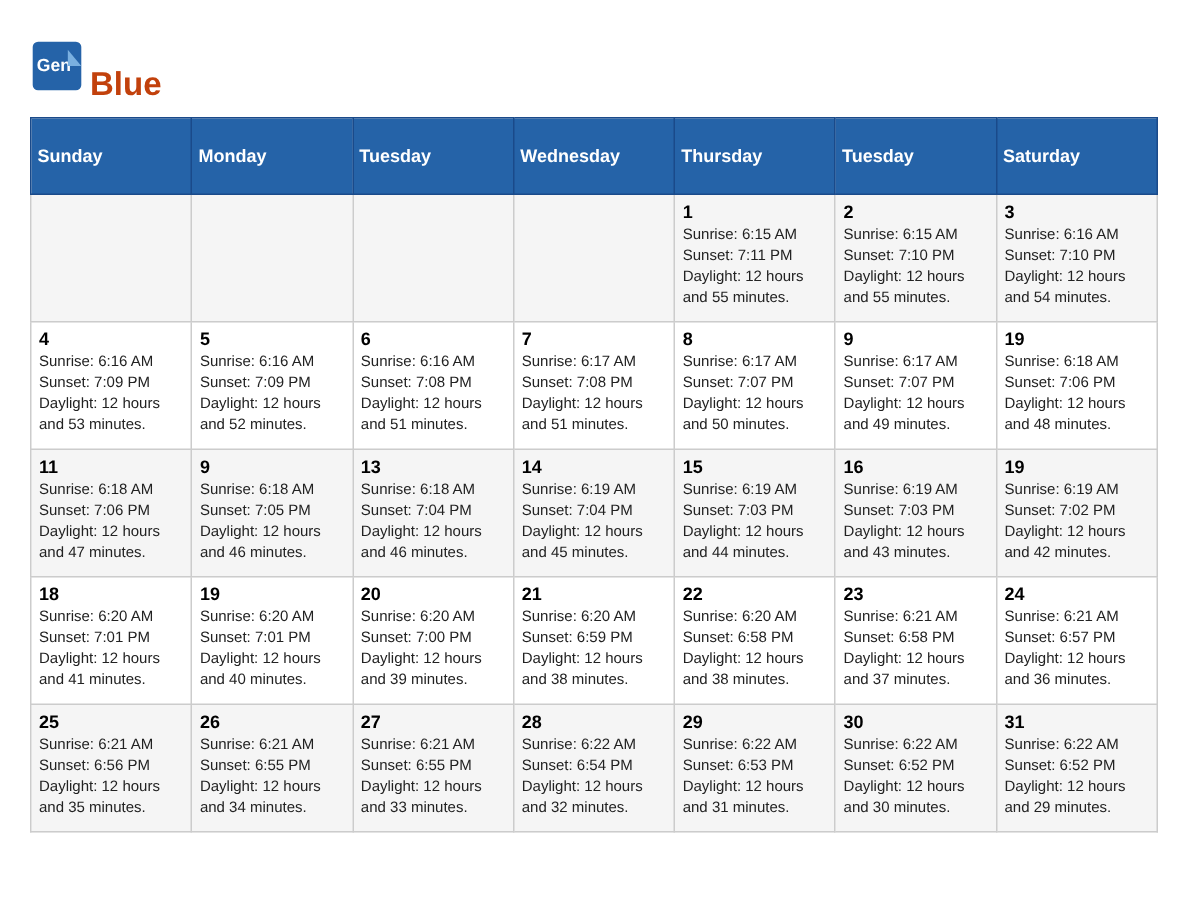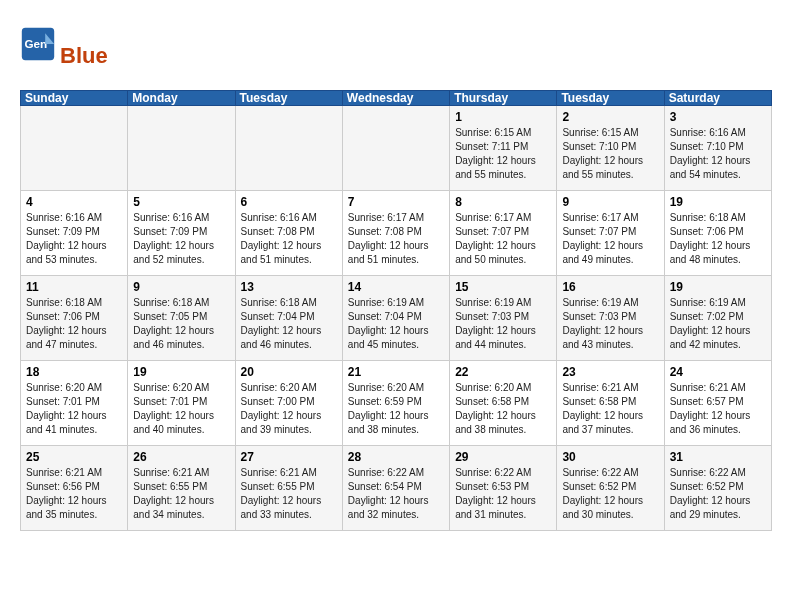--- a/index.html
+++ b/index.html
@@ -7,21 +7,21 @@
       font-family: Arial, sans-serif;
       background: #fff;
       width: 792px;
       min-height: 612px;
       padding: 20px;
     }
     .header {
       display: flex;
       justify-content: space-between;
       align-items: flex-end;
-      margin-bottom: 22px;
+      margin-bottom: 10px;
     }
     .logo {
       display: flex;
       align-items: center;
     }
     .logo-text {
       font-size: 22px;
       font-weight: bold;
       color: #1a1a1a;
       line-height: 1.1;
@@ -47,21 +47,21 @@
     table {
       width: 100%;
       border-collapse: collapse;
       table-layout: fixed;
     }
     thead th {
       background-color: #2563a8;
       color: #fff;
       font-size: 12px;
       font-weight: bold;
-      padding: 0 4px;
+      padding: 18px 4px;
       text-align: left;
       border: 1px solid #1a4a8a;
     }
     tbody td {
       border: 1px solid #ccc;
       vertical-align: top;
       padding: 4px 5px;
       font-size: 10.5px;
       color: #222;
       height: 85px;

